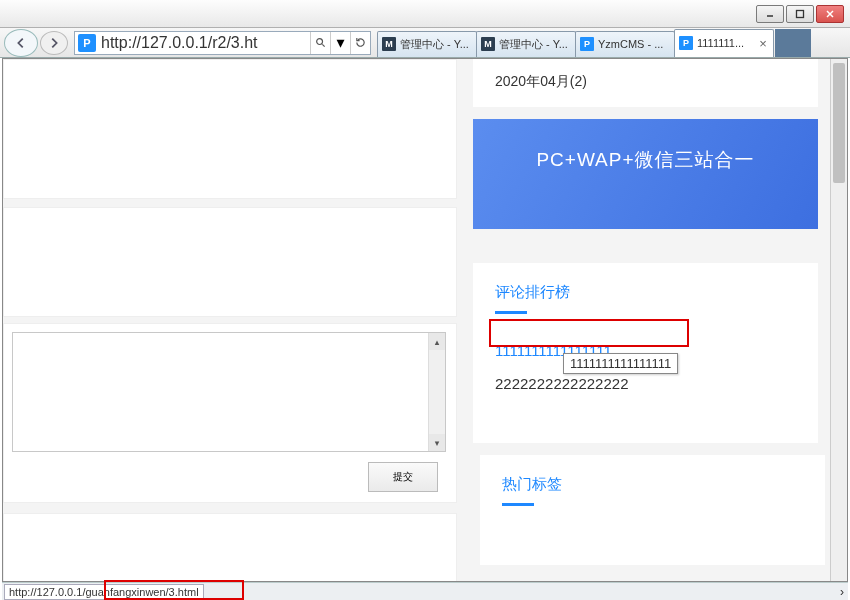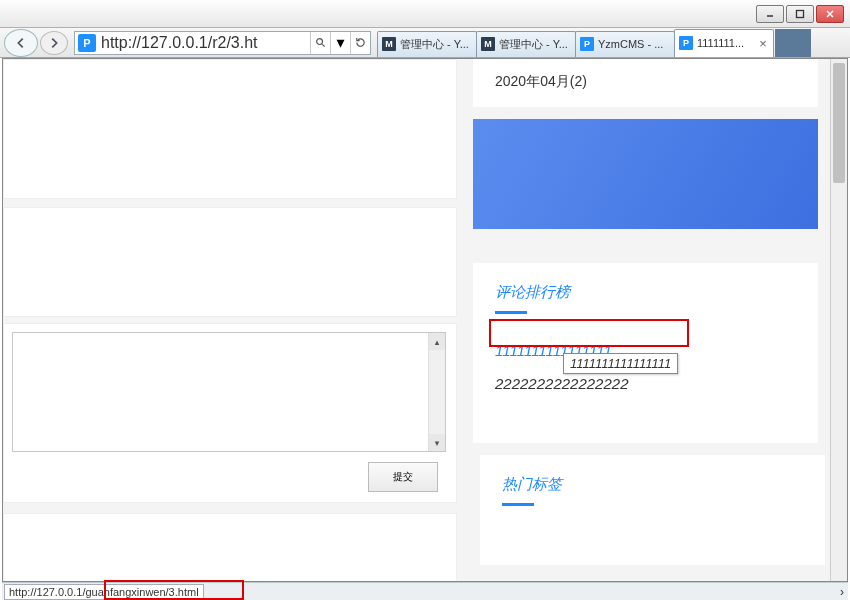--- a/index.html
+++ b/index.html
@@ -49,21 +49,21 @@
 .scrollv .arr { height: 17px; background: #e8e8e8; display:flex; align-items:center; justify-content:center; font-size:9px; color:#555; }
 .submitbtn { position: absolute; right: 18px; bottom: 10px; width: 70px; height: 30px; border: 1px solid #bbb; background: linear-gradient(#fafafa,#eaeaea); font-size: 10px; cursor: pointer; }
 .box4 { position: absolute; left: 0; top: 454px; width: 454px; height: 70px; }
 
 
 .rightcol { position: absolute; left: 470px; top: 0; width: 345px; }
 .datebox { background: #fff; position: absolute; left: 0; top: 0; width: 345px; height: 48px; padding: 14px 22px; font-size: 14px; color: #333; }
 .banner { position: absolute; left: 0; top: 60px; width: 345px; height: 110px; background: linear-gradient(120deg,#5b8def,#3d6fe0); color: #fff; text-align: center; padding-top: 28px; }
 .banner .t1 { font-size: 19px; letter-spacing: 1px; }
 .banner .t2 { font-size: 13px; margin-top: 12px; }
-.panel { background: #fff; position: absolute; width: 345px; padding: 20px 22px 24px; font-style: italic; }
+.panel { background: #fff; position: absolute; width: 345px; padding: 20px 22px 24px; }
 .panel-rank { left: 0; top: 204px; height: 180px; }
 .panel h3 { font-size: 15px; color: #1e88ff; font-weight: normal; padding-bottom: 10px; position: relative; }
 .panel h3:after { content: ""; position: absolute; left: 0; bottom: -2px; width: 32px; height: 3px; background: #1e88ff; }
 .ranklist { margin-top: 22px; }
 .ranklist .item { font-size: 15px; color: #333; padding: 8px 0; cursor: pointer; position: relative; }
 .ranklist .item.hot { color: #1e88ff; }
 .redframe { position: absolute; border: 2px solid #d00; pointer-events: none; }
 .tooltip { position: absolute; background: #fff; border: 1px solid #888; padding: 2px 6px; font-size: 13px; color: #333; box-shadow: 1px 1px 2px rgba(0,0,0,.2); }
 .panel-tags { left: 7px; top: 396px; height: 110px; }
 
@@ -178,20 +178,21 @@
         <button class="submitbtn">提交</button>
       </div>
       <div class="whitebox box4"></div>
     </div>
 
     <div class="rightcol">
       <div class="datebox">
         <span>2020年04月(2)</span>
       </div>
       <div class="banner">
+        <div class="t1">PC+WAP+微信三站合一</div>
       </div>
       <div class="panel panel-rank">
         <h3>评论排行榜</h3>
         <div class="ranklist">
           <div class="item hot">1111111111111111</div>
           <div class="item">2222222222222222</div>
         </div>
         <div class="redframe" style="left:16px; top:56px; width:200px; height:28px;"></div>
         <div class="tooltip" style="left:90px; top:90px;">1111111111111111</div>
       </div>

